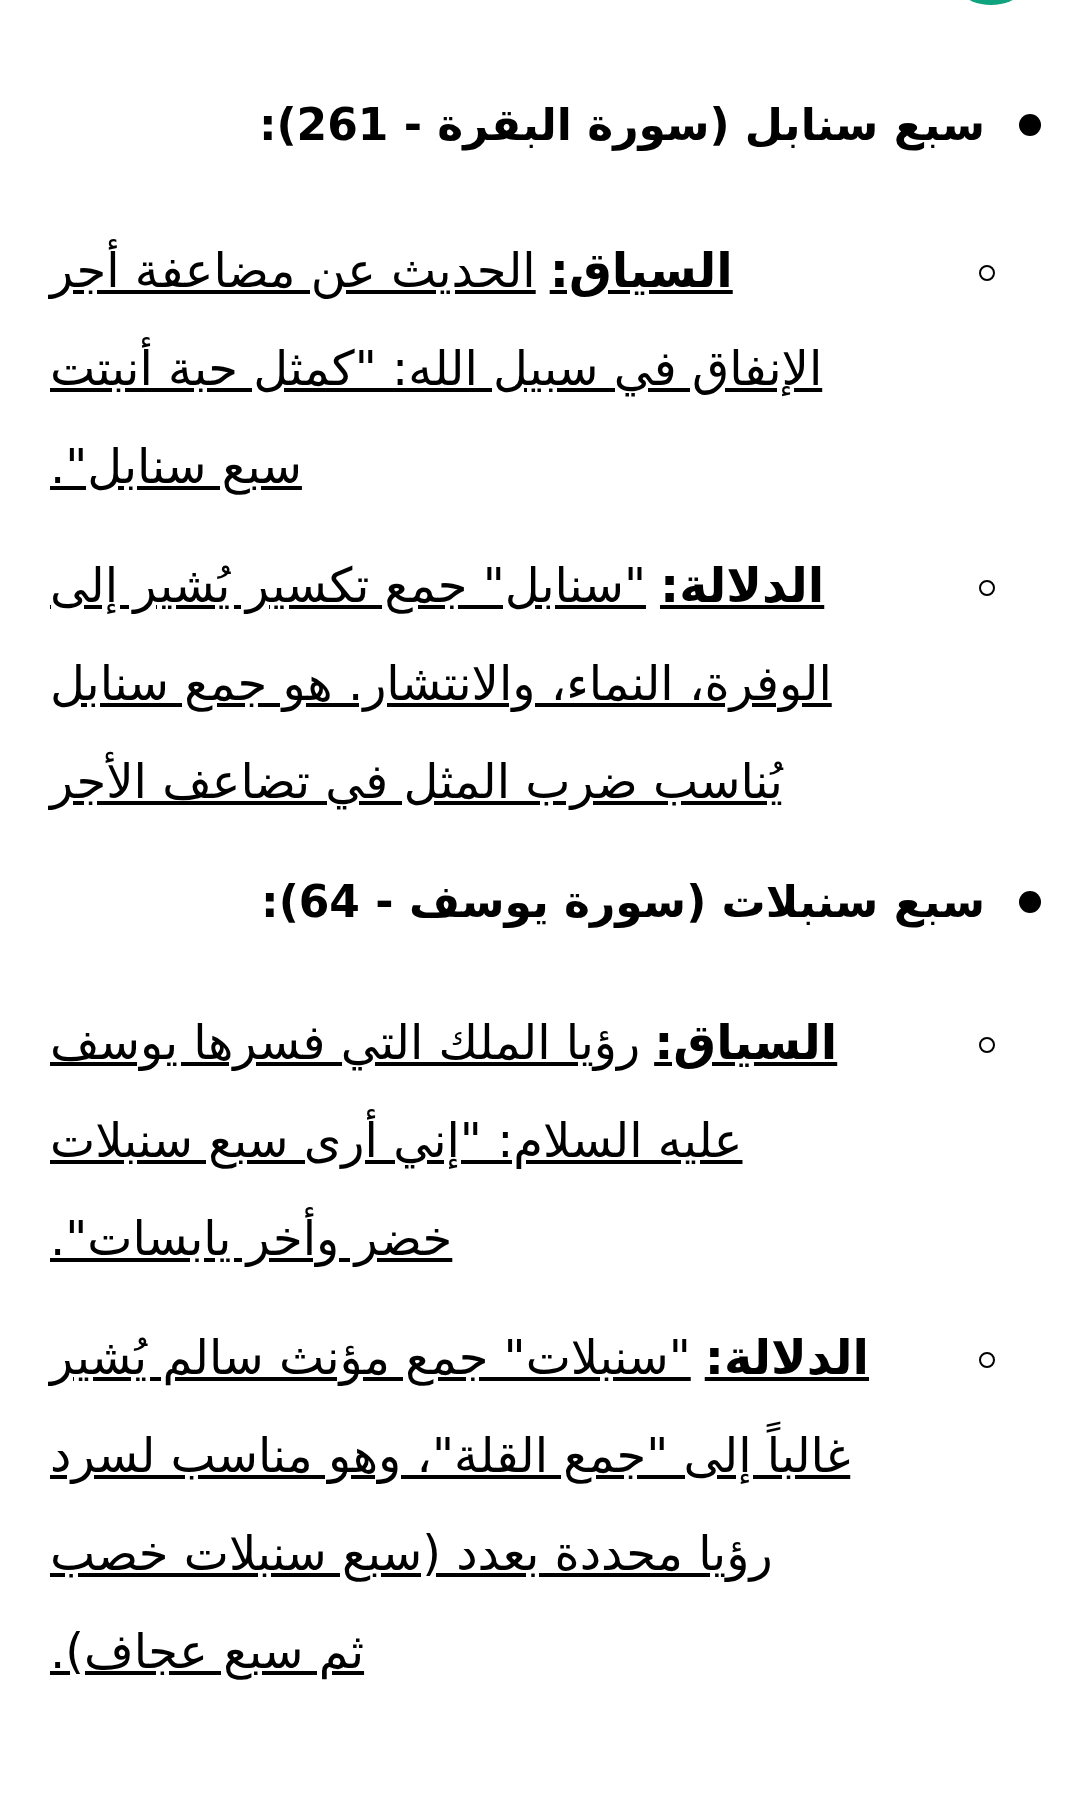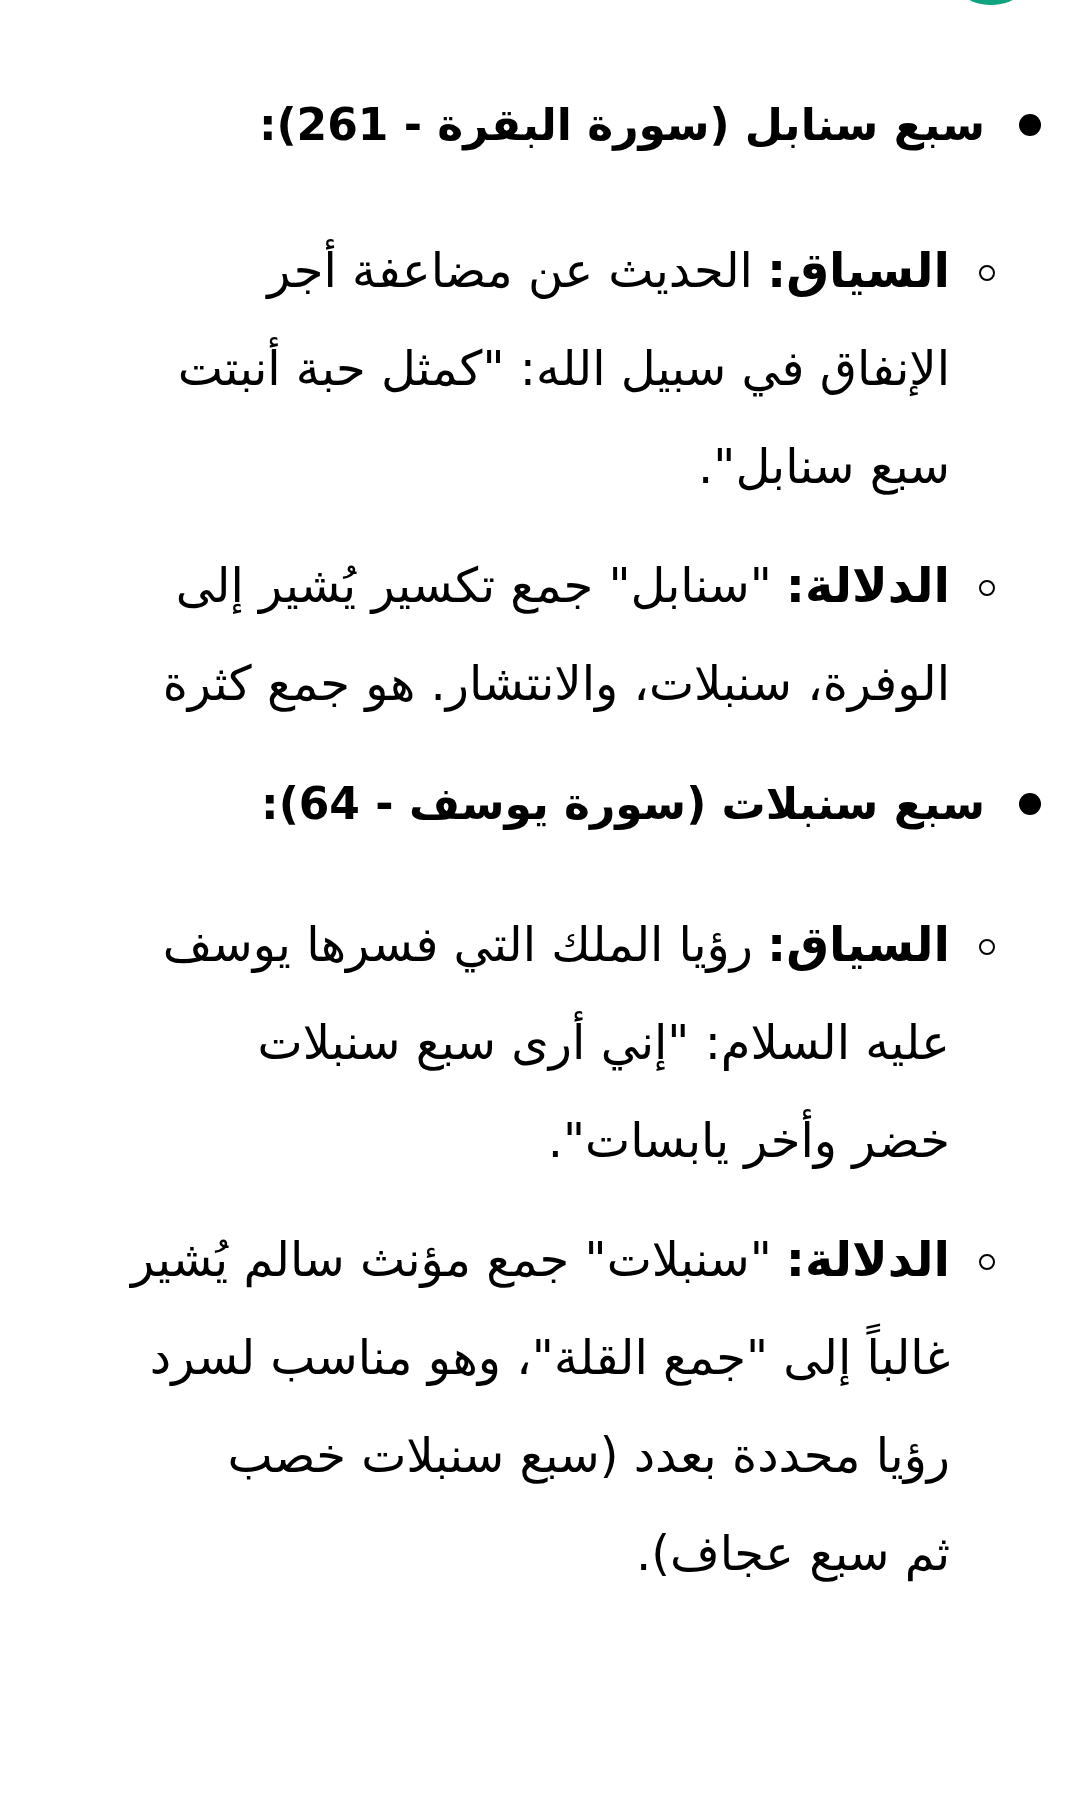--- a/index.html
+++ b/index.html
@@ -79,21 +79,22 @@
     height: 16px;
     border: 2.5px solid #000;
     border-radius: 50%;
     background: transparent;
   }
 
   .para { font-size: 48px; }
 
   .line {
     line-height: 98px;
-    text-align: right;
+    text-align: left;
+    text-decoration: underline;
   }
 
   .lbl {
     font-weight: 700;
     margin-left: 14px; 
   }
 </style>
 </head>
 <body>
 
@@ -117,21 +118,22 @@
         <div class="line">سبع سنابل".</div>
       </div>
     </div>
 
     <div class="sub-item gap-md">
       <span class="bullet-circle"></span>
       <div class="para">
         <div class="line">
           <span class="lbl">الدلالة:</span><span>"سنابل" جمع تكسير يُشير إلى</span>
         </div>
-        <div class="line">الوفرة، سنبلات، والانتشار. هو جمع كثرة</div>
+        <div class="line">الوفرة، النماء، والانتشار. هو جمع سنابل</div>
+        <div class="line">يُناسب ضرب المثل في تضاعف الأجر</div>
       </div>
     </div>
   </div>
 
   <div class="main-item">
     <div class="heading-row">
       <span class="bullet-disc"></span>
       <div class="heading">سبع سنبلات (سورة يوسف - 64):</div>
     </div>
 

